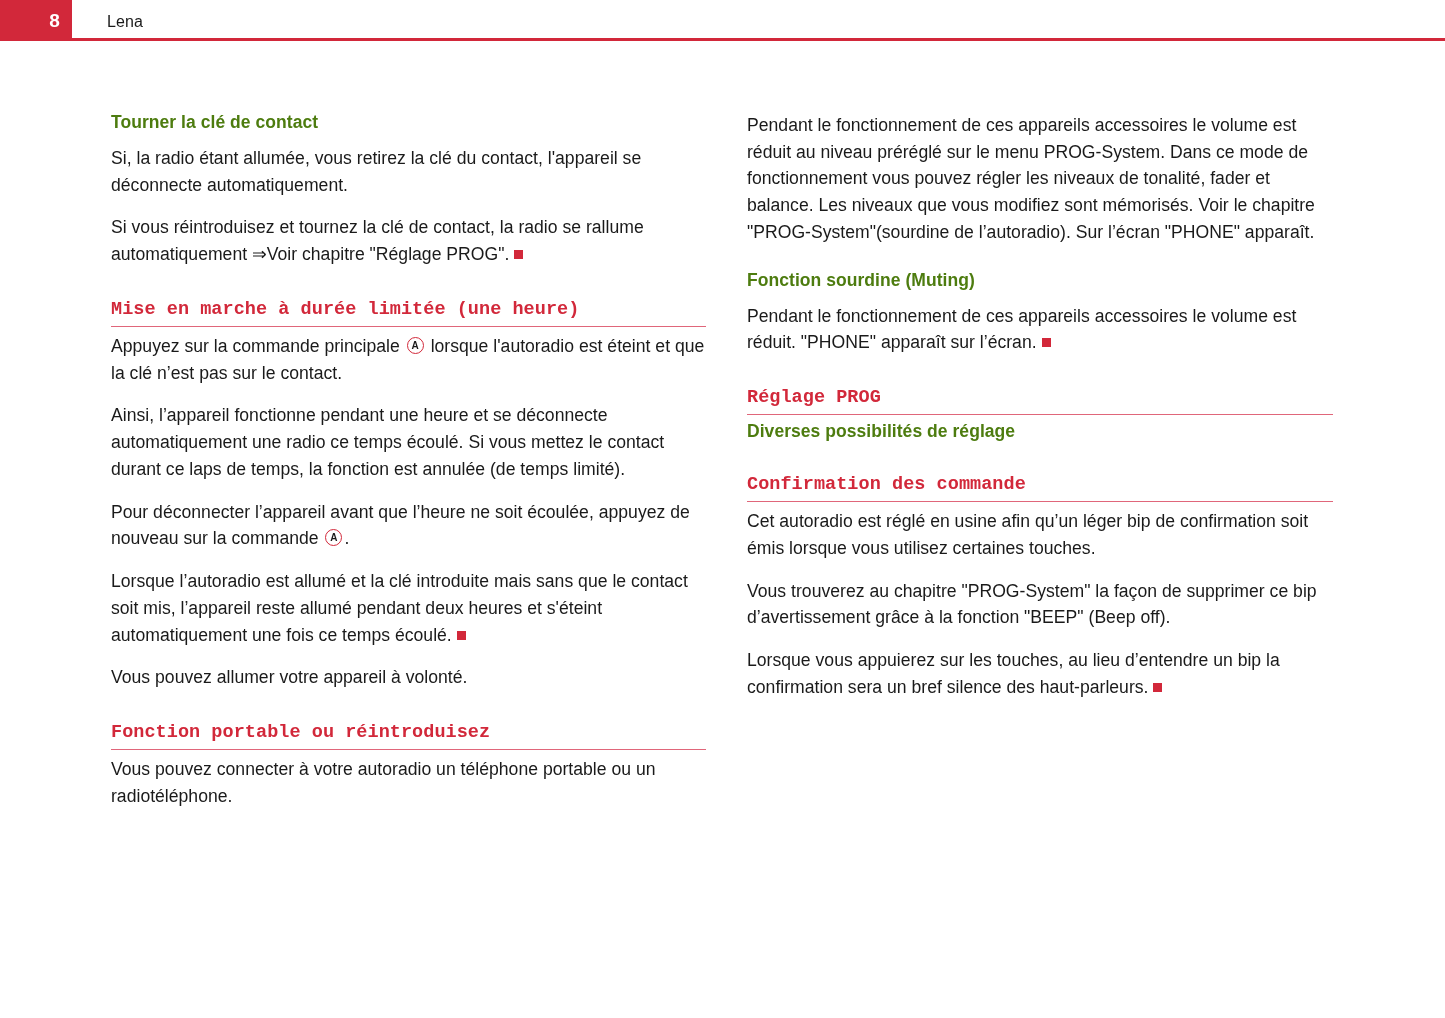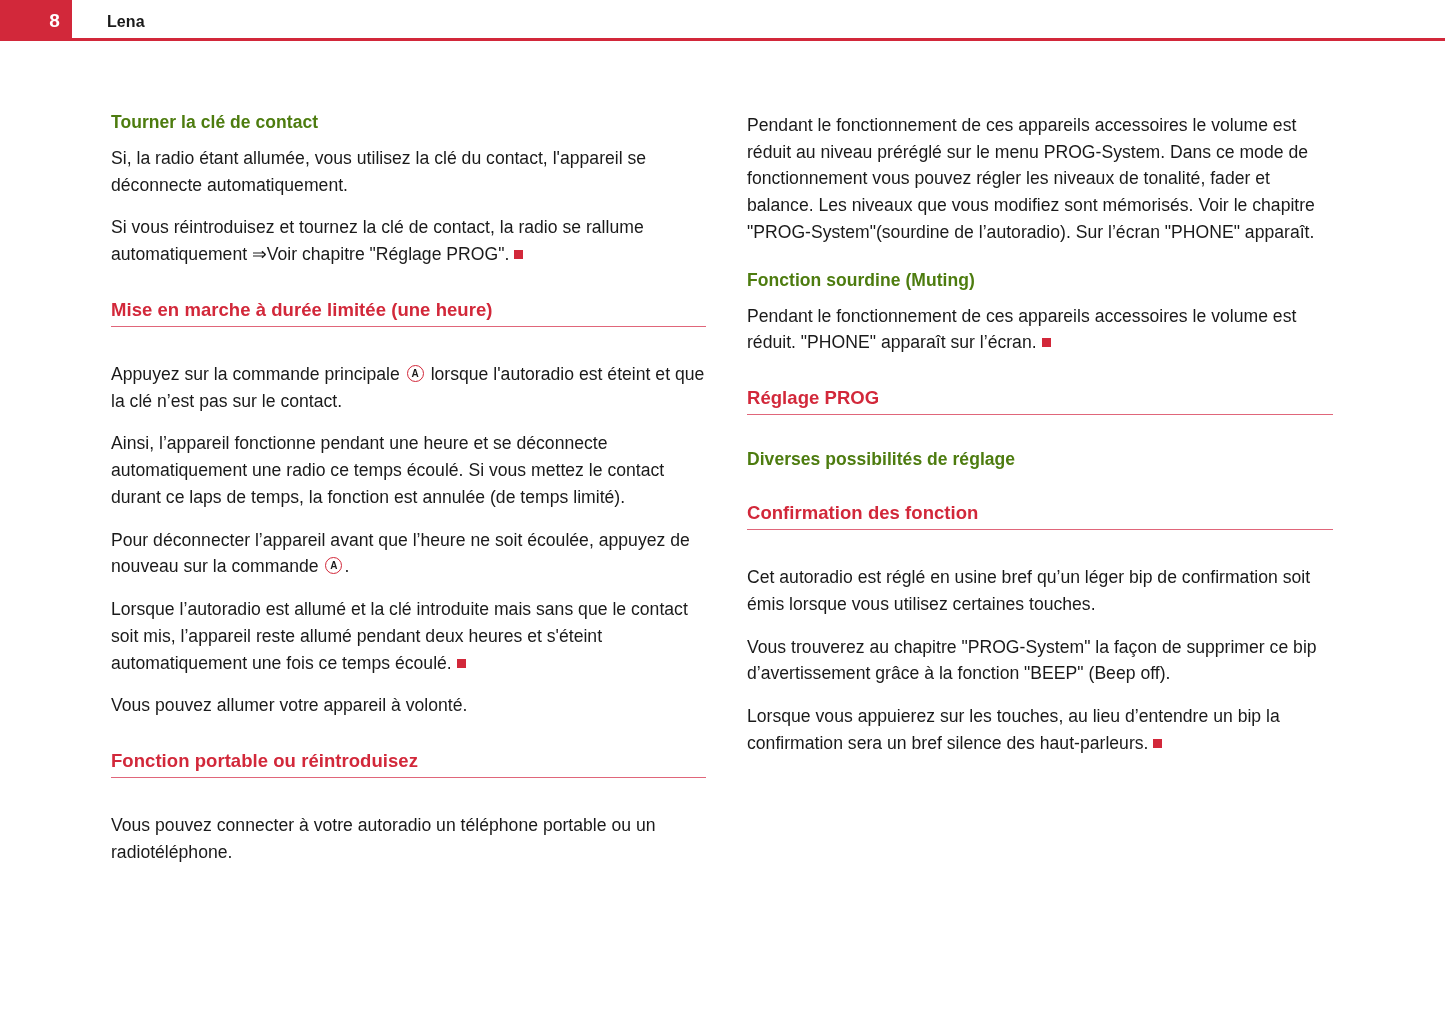--- a/index.html
+++ b/index.html
@@ -39,21 +39,21 @@
     font-size: 19px;
     font-weight: bold;
     letter-spacing: 0.2px;
     line-height: 1;
   }
   .header-title {
     position: absolute;
     left: 107px;
     top: 13px;
     font-size: 16px;
-    font-weight: bold;
+    font-weight: normal;
     color: #1a1a1a;
     letter-spacing: 0.1px;
   }
   .header-rule {
     position: absolute;
     left: 0;
     top: 38px;
     width: 1445px;
     height: 3px;
     background: #d2283a;
@@ -91,22 +91,23 @@
   .section-heading {
     font-size: 18.5px;
     font-weight: bold;
     color: #d2283a;
     margin: 0;
     padding: 0 0 5px 0;
     line-height: 1.25;
     letter-spacing: 0.05px;
   }
   .section-heading-wrap {
-    margin: 0 0 34px 0;
+    margin: 0 0 6px 0;
     border-bottom: 1.6px solid #e0667a;
+    font-family: Liberation Mono, monospace;
   }
   p.para {
     font-size: 17.6px;
     line-height: 1.52;
     margin: 0 0 16px 0;
     color: #1a1a1a;
     letter-spacing: 0.01px;
   }
   p.para:last-child {
     margin-bottom: 0;
@@ -164,21 +165,21 @@
   <div class="header-title">Lena</div>
   <div class="header-rule"></div>
 </div>
 
 <div class="content">
 
   <div class="column column-left">
 
     <h3 class="sub-heading">Tourner la clé de contact</h3>
 
-    <p class="para"><span>Si, la radio étant allumée, vous utilisez la clé du contact, l'appareil se déconnecte automatiquement.</span></p>
+    <p class="para"><span>Si, la radio étant allumée, vous retirez la clé du contact, l'appareil se déconnecte automatiquement.</span></p>
 
     <p class="para"><span>Si vous réintroduisez et tournez la clé de contact, la radio se rallume automatiquement </span><span class="arrow">⇒</span><span>Voir chapitre "Réglage PROG".</span><span class="end-square"></span></p>
 
     <div class="section-heading-wrap block-gap-top-lg">
       <h2 class="section-heading">Mise en marche à durée limitée (une heure)</h2>
     </div>
 
     <p class="para"><span>Appuyez sur la commande principale </span><span class="circled-a"><span>A</span></span><span> lorsque l'autoradio est éteint et que la clé n’est pas sur le contact.</span></p>
 
     <p class="para">Ainsi, l’appareil fonctionne pendant une heure et se déconnecte automatiquement une radio ce temps écoulé. Si vous mettez le contact durant ce laps de temps, la fonction est annulée (de temps limité).</p>
@@ -206,24 +207,24 @@
     <p class="para"><span>Pendant le fonctionnement de ces appareils accessoires le volume est réduit. "PHONE" apparaît sur l’écran.</span><span class="end-square"></span></p>
 
     <div class="section-heading-wrap block-gap-top-lg">
       <h2 class="section-heading">Réglage PROG</h2>
     </div>
 
     <h3 class="sub-heading">Diverses possibilités de réglage</h3>
 
 
     <div class="section-heading-wrap block-gap-top-lg">
-      <h2 class="section-heading">Confirmation des fonction</h2>
-    </div>
-
-    <p class="para">Cet autoradio est réglé en usine bref qu’un léger bip de confirmation soit émis lorsque vous utilisez certaines touches.</p>
+      <h2 class="section-heading">Confirmation des commande</h2>
+    </div>
+
+    <p class="para">Cet autoradio est réglé en usine afin qu’un léger bip de confirmation soit émis lorsque vous utilisez certaines touches.</p>
 
     <p class="para">Vous trouverez au chapitre "PROG-System" la façon de supprimer ce bip d’avertissement grâce à la fonction "BEEP" (Beep off).</p>
 
     <p class="para"><span>Lorsque vous appuierez sur les touches, au lieu d’entendre un bip la confirmation sera un bref silence des haut-parleurs.</span><span class="end-square"></span></p>
 
   </div>
 
 </div>
 
 </body></html>

